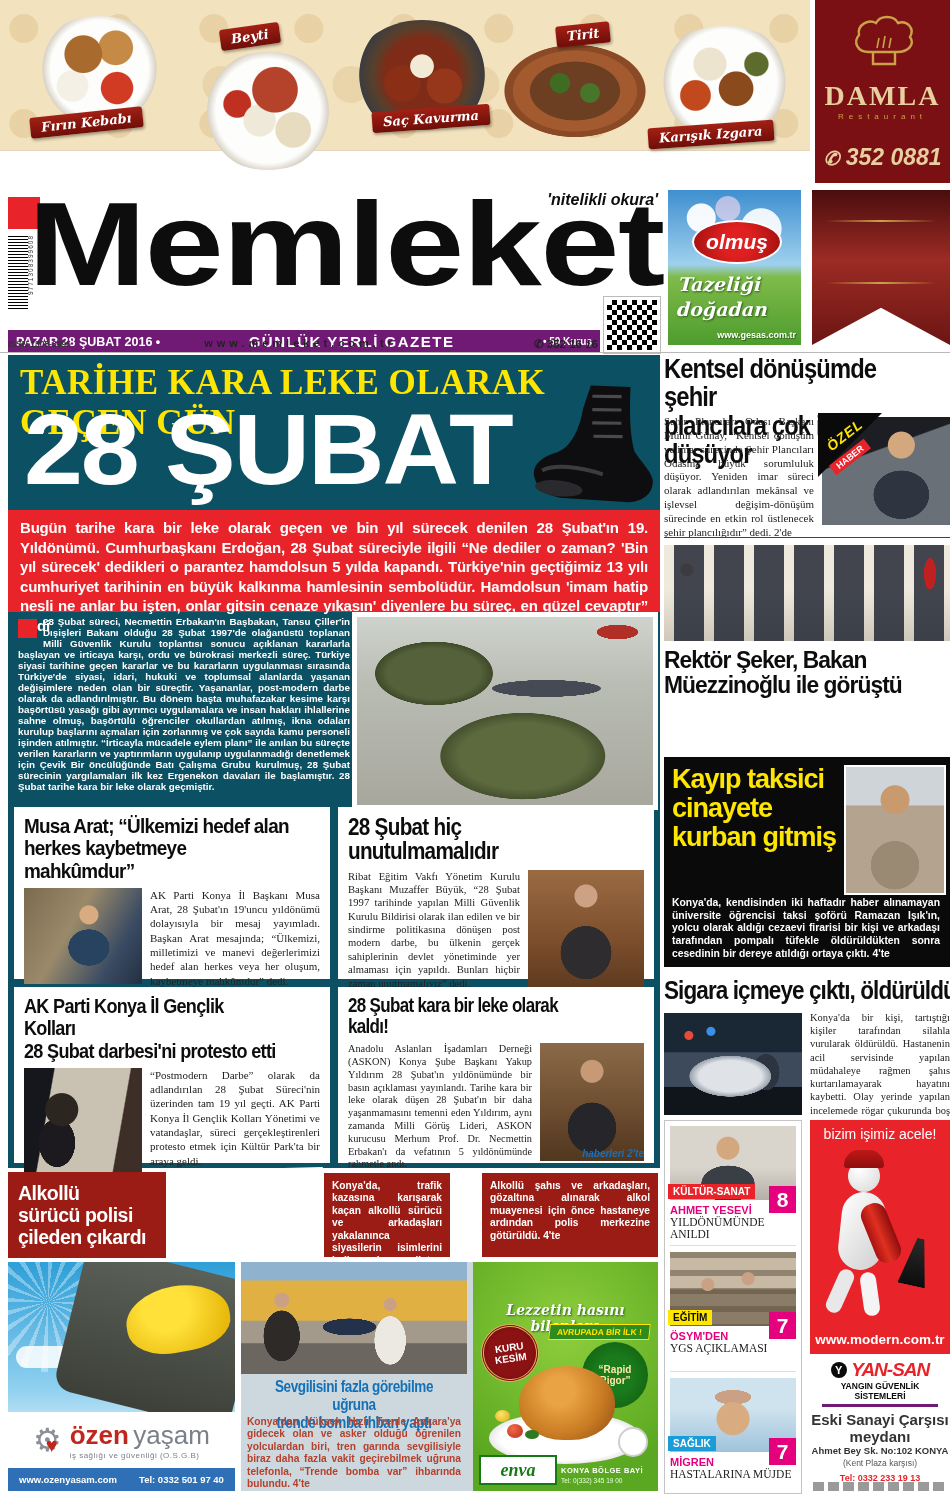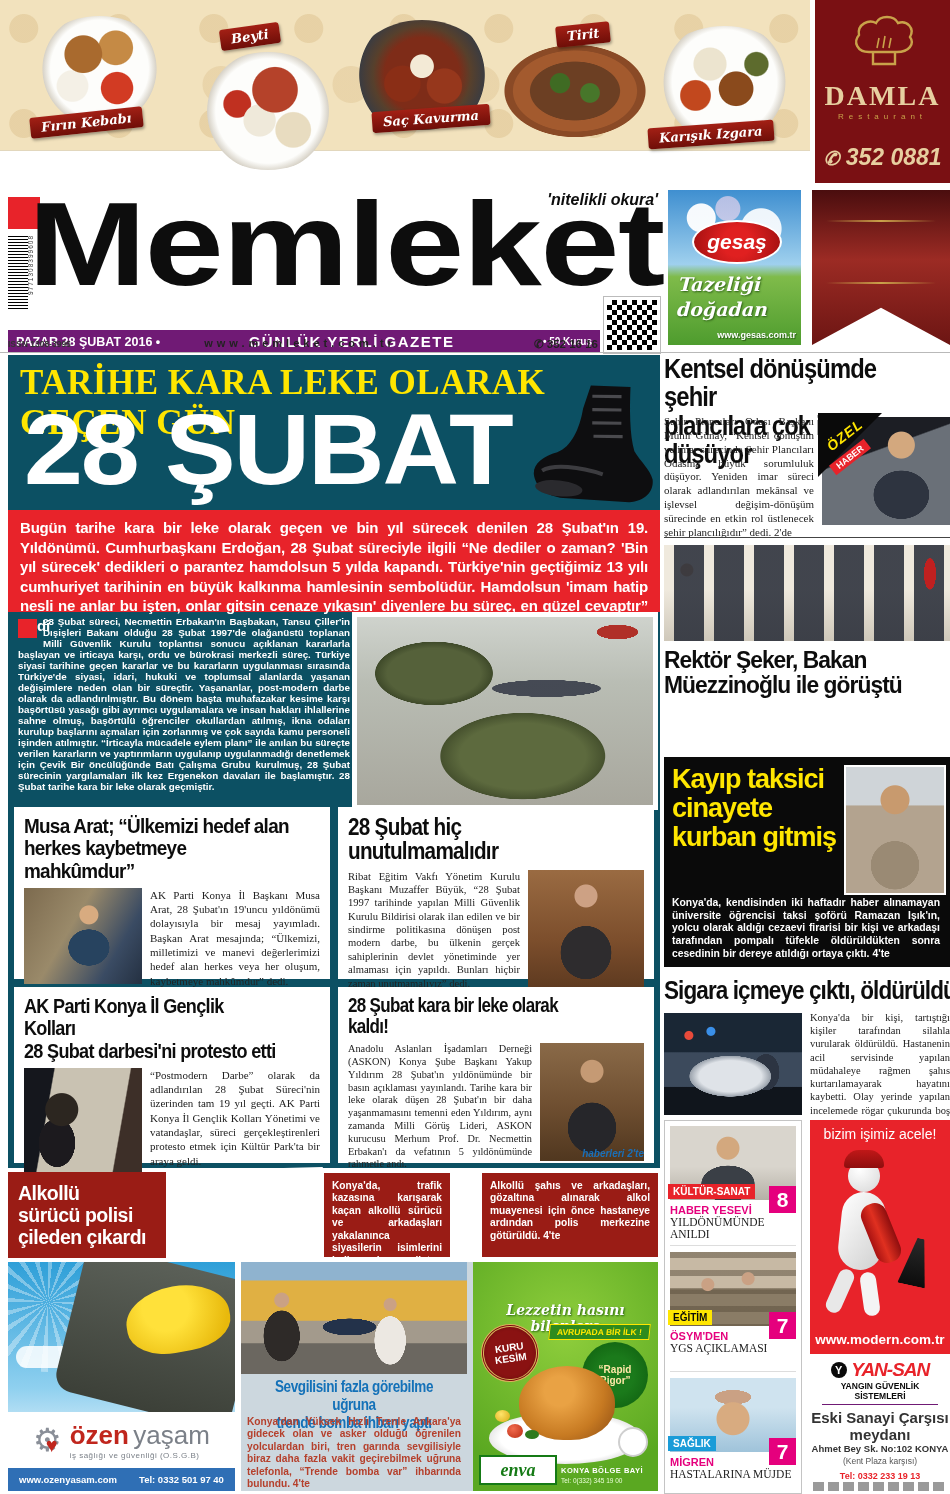--- a/index.html
+++ b/index.html
@@ -141,21 +141,21 @@
       <span>✆</span>
       <span>352 16 16</span>
     </div>
     <div class="qr"></div>
 
     <div class="abs" style="left:668px;top:5px;width:133px;height:155px;overflow:hidden;background:
       radial-gradient(circle at 25% 18%,rgba(255,255,255,.95) 14px,transparent 15px),
       radial-gradient(circle at 70% 25%,rgba(255,255,255,.9) 20px,transparent 21px),
       radial-gradient(circle at 45% 12%,rgba(255,220,240,.6) 12px,transparent 13px),
       linear-gradient(180deg,#3f8fd0 0%,#9fd0ee 48%,#7fbb4a 56%,#4e9c2e 100%);">
-      <div class="abs" style="left:24px;top:30px;width:86px;height:40px;border-radius:50%;border:2px solid #fff;background:radial-gradient(circle,#e02020 30%,#a01010 100%);color:#fff;font-style:italic;font-weight:bold;font-size:21px;display:flex;align-items:center;justify-content:center;">gesaş</div>
+      <div class="abs" style="left:24px;top:30px;width:86px;height:40px;border-radius:50%;border:2px solid #fff;background:radial-gradient(circle,#e02020 30%,#a01010 100%);color:#fff;font-style:italic;font-weight:bold;font-size:21px;display:flex;align-items:center;justify-content:center;">olmuş</div>
       <div class="abs pre" style="left:10px;top:82px;width:120px;font-family:'DejaVu Serif',serif;font-style:italic;font-weight:bold;font-size:19px;line-height:1.3;color:#fff;text-shadow:1px 1px 2px #2c5e16;transform:skewX(-4deg);">Tazeliği
 doğadan</div>
       <div class="abs" style="right:5px;bottom:5px;font-size:9px;font-weight:bold;color:#fff;text-shadow:1px 1px 1px #2c5e16;">www.gesas.com.tr</div>
     </div>
 
     <div class="abs" style="left:812px;top:5px;width:138px;height:155px;clip-path:polygon(0 0,100% 0,100% 100%,50% 76%,0 100%);background:linear-gradient(180deg,#4a0d0e 0%,#9c2b24 45%,#6c1513 100%);">
       <div class="abs" style="left:14px;top:30px;width:110px;height:2px;background:linear-gradient(90deg,transparent,#caa24a,transparent);"></div>
       <div class="abs" style="left:14px;top:92px;width:110px;height:2px;background:linear-gradient(90deg,transparent,#caa24a,transparent);"></div>
     </div>
   </div>
@@ -338,21 +338,21 @@
     <p class="serif just" style="position:absolute;left:146px;top:656px;width:140px;margin:0;font-size:10.5px;line-height:1.26;color:#222;">Konya'da bir kişi, tartıştığı kişiler tarafından silahla vurularak öldürüldü. Hastanenin acil servisinde yapılan müdahaleye rağmen şahıs kurtarılamayarak hayatını kaybetti. Olay yerinde yapılan incelemede rögar çukurunda boş kovan buldu. 4'te</p>
 
     <div class="abs" style="left:0;top:765px;width:138px;height:374px;border:1px solid #c4c4c4;box-sizing:border-box;padding:5px;">
       <div class="tcard" style="height:115px;">
         <div style="width:126px;height:74px;background:
           radial-gradient(circle at 46% 30%,#d3a87e 11px,transparent 12px),
           radial-gradient(ellipse 44px 30px at 46% 78%,#3a3f46 60%,transparent 61%),
           linear-gradient(180deg,#d9d5cd 0 55%,#b5b0a6 100%);"></div>
         <div class="tlabel" style="left:-2px;top:58px;background:#e8232a;color:#fff;">KÜLTÜR-SANAT</div>
         <div class="tnum" style="top:60px;">8</div>
-        <div style="margin-top:4px;color:#e5007d;font-weight:bold;font-size:11px;">HABER YESEVİ</div>
+        <div style="margin-top:4px;color:#e5007d;font-weight:bold;font-size:11px;">AHMET YESEVİ</div>
         <div class="serif" style="font-size:11.5px;color:#222;">YILDÖNÜMÜNDE ANILDI</div>
       </div>
       <div class="tcard" style="height:115px;">
         <div style="width:126px;height:74px;background:
           radial-gradient(circle at 30% 44%,#caa184 6px,transparent 7px),
           radial-gradient(circle at 62% 36%,#caa184 6px,transparent 7px),
           repeating-linear-gradient(180deg,rgba(90,78,60,.5) 0 6px,transparent 6px 18px),
           linear-gradient(180deg,#c7b9a4 0 50%,#8a7c66 51% 100%);"></div>
         <div class="tlabel" style="left:-2px;top:58px;background:#ffe600;color:#0a0a0a;">EĞİTİM</div>
         <div class="tnum" style="top:60px;">7</div>
@@ -379,21 +379,21 @@
       <div style="position:absolute;left:58px;top:82px;width:26px;height:62px;border-radius:12px;background:linear-gradient(90deg,#a81212,#e03020 45%,#8e0e0e);transform:rotate(-22deg);"></div>
       <div style="position:absolute;left:92px;top:118px;width:28px;height:48px;background:linear-gradient(180deg,#2a2a2a,#0c0c0c);clip-path:polygon(38% 0,62% 0,100% 100%,0 100%);transform:rotate(12deg);"></div>
       <div style="position:absolute;left:22px;top:148px;width:16px;height:46px;border-radius:8px;background:#e8e8e8;transform:rotate(24deg);"></div>
       <div style="position:absolute;left:52px;top:152px;width:16px;height:44px;border-radius:8px;background:#f4f4f4;transform:rotate(-8deg);"></div>
       <div style="position:absolute;left:0;top:212px;width:140px;text-align:center;color:#fff;font-weight:bold;font-size:13.5px;">www.modern.com.tr</div>
       <div style="position:absolute;left:0;top:234px;width:140px;height:140px;background:#fff;text-align:center;">
         <div style="margin-top:5px;">
           <span style="display:inline-block;width:16px;height:16px;border-radius:50%;background:#0a0a0a;color:#fff;font-size:11px;font-weight:bold;line-height:16px;vertical-align:2px;">Y</span>
           <span style="color:#e8232a;font-weight:bold;font-style:italic;font-size:19px;letter-spacing:-1px;">YAN-SAN</span>
         </div>
-        <div style="font-size:8.5px;font-weight:bold;color:#0a0a0a;border-bottom:1px solid #701a75;padding-bottom:3px;margin:0 12px;">YANGIN GÜVENLİK SİSTEMLERİ</div>
+        <div style="font-size:8.5px;font-weight:bold;color:#0a0a0a;border-bottom:3px solid #701a75;padding-bottom:3px;margin:0 12px;">YANGIN GÜVENLİK SİSTEMLERİ</div>
         <div style="font-size:15px;font-weight:bold;color:#333;margin-top:4px;">Eski Sanayi Çarşısı meydanı</div>
         <div style="font-size:9.5px;font-weight:bold;color:#333;">Ahmet Bey Sk. No:102 KONYA</div>
         <div style="font-size:8.5px;color:#555;margin-top:2px;">(Kent Plaza karşısı)</div>
         <div style="font-size:9px;font-weight:bold;color:#e8232a;margin-top:5px;">Tel: 0332 233 19 13</div>
         <div style="font-size:9px;font-weight:bold;color:#e8232a;">Fax: 0332 235 54 14</div>
         <div style="position:absolute;left:3px;bottom:3px;width:134px;height:9px;background:repeating-linear-gradient(90deg,#9a9a9a 0 11px,#fff 11px 15px);"></div>
       </div>
     </div>
   </div>
 

